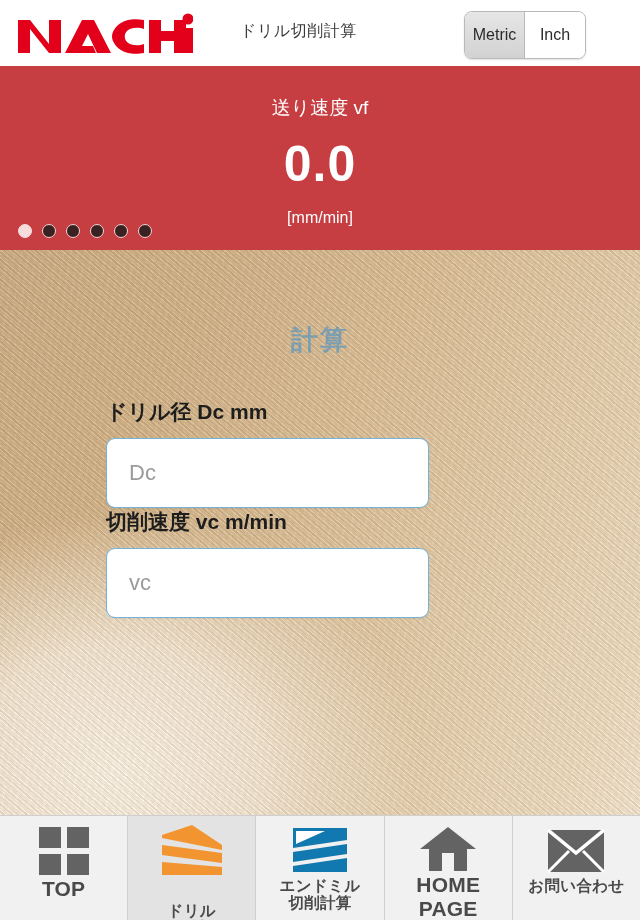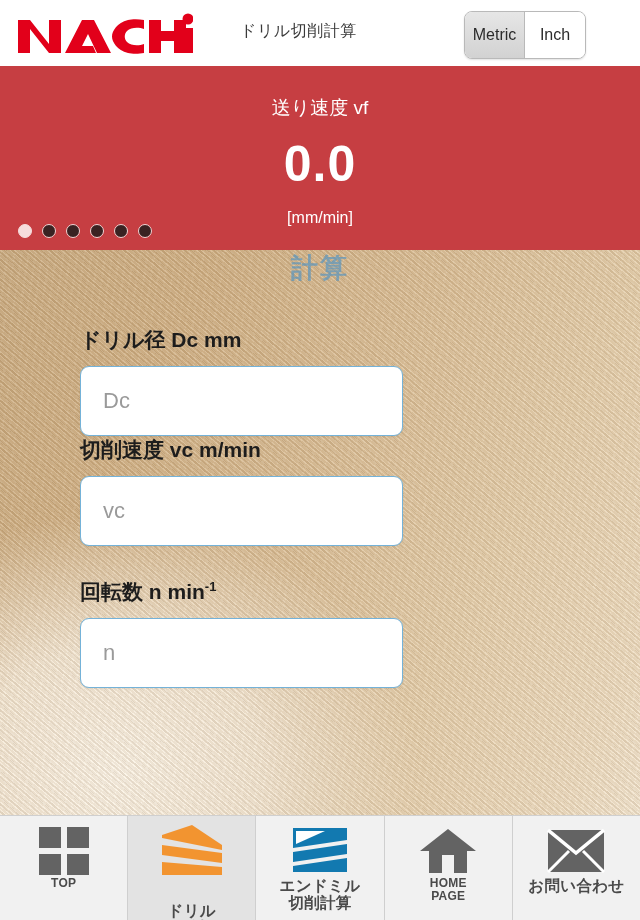--- a/index.html
+++ b/index.html
@@ -112,27 +112,28 @@
     background:
       repeating-linear-gradient(40deg, rgba(255,255,255,0.13) 0px, rgba(255,255,255,0.13) 1px, rgba(140,110,75,0.10) 1px, rgba(140,110,75,0.10) 3px),
       repeating-linear-gradient(42deg, rgba(90,65,40,0.07) 0px, rgba(90,65,40,0.07) 2px, rgba(255,250,240,0.08) 2px, rgba(255,250,240,0.08) 5px),
       radial-gradient(ellipse 420px 360px at 18% 78%, #fbf3e6 0%, #f3e6d2 35%, rgba(243,230,210,0) 72%),
       linear-gradient(118deg, #c9a97d 0%, #cfae81 22%, #d9bc93 45%, #e4cda9 66%, #eedcc0 86%, #f6ecda 100%);
   }
   .main-inner { position:relative; width:100%; height:100%; }
 
   .calc-title {
     text-align:center;
+    padding-top:72px;
     font-size:27px;
     font-weight:bold;
     color:rgba(92,150,190,0.72);
     letter-spacing:2px;
   }
 
-  .field { padding:0 158px 0 80px; }
+  .field { padding:0 158px 0 106px; }
   .field-label {
     font-size:21px;
     font-weight:bold;
     color:#1d1d1d;
     margin-bottom:12px;
     white-space:nowrap;
   }
   .field-label sup { font-size:13px; vertical-align:super; }
   .field-input {
     display:block;
@@ -180,21 +181,21 @@
   .nav-icon { height:52px; display:flex; align-items:center; justify-content:center; }
   .nav-label {
     font-size:15.5px;
     font-weight:bold;
     color:#4a4a4a;
     line-height:1.12;
     text-align:center;
     letter-spacing:0.3px;
   }
   .nav-label .l2 { display:block; }
-  .nav-label.en { font-size:12px; letter-spacing:0.2px; }
+  .nav-label.en { font-size:21px; letter-spacing:0.2px; }
 </style>
 </head>
 <body>
 
 <div class="header">
   <div class="logo-wrap">
     <svg class="logo-svg" width="175" height="42" viewBox="0 0 175 42">
       <g fill="#e2001a">
 
         <polygon points="0,41 0,8 12,8 31,32 31,8 43,8 43,41 31,41 12,17 12,41"></polygon>
@@ -249,28 +250,20 @@
 
     <div class="field f2">
       <div class="field-label">
         <span>切削速度</span>
         <span>vc</span>
         <span>m/min</span>
       </div>
       <input class="field-input" type="text" placeholder="vc" style="">
     </div>
 
-    <div class="field f3">
-      <div class="field-label">
-        <span>回転数</span>
-        <span>n</span>
-        <span>min</span><sup>-1</sup>
-      </div>
-      <input class="field-input" type="text" placeholder="n" style="">
-    </div>
   </div>
 
   <div class="bottomnav" id="bottom-nav">
       <div class="navitem">
         <div class="nav-icon">
           <svg width="52" height="50" viewBox="0 0 52 50">
             <rect x="1" y="1" width="22" height="21" fill="#636363"></rect>
             <rect x="29" y="1" width="22" height="21" fill="#636363"></rect>
             <rect x="1" y="28" width="22" height="21" fill="#636363"></rect>
             <rect x="29" y="28" width="22" height="21" fill="#636363"></rect>

